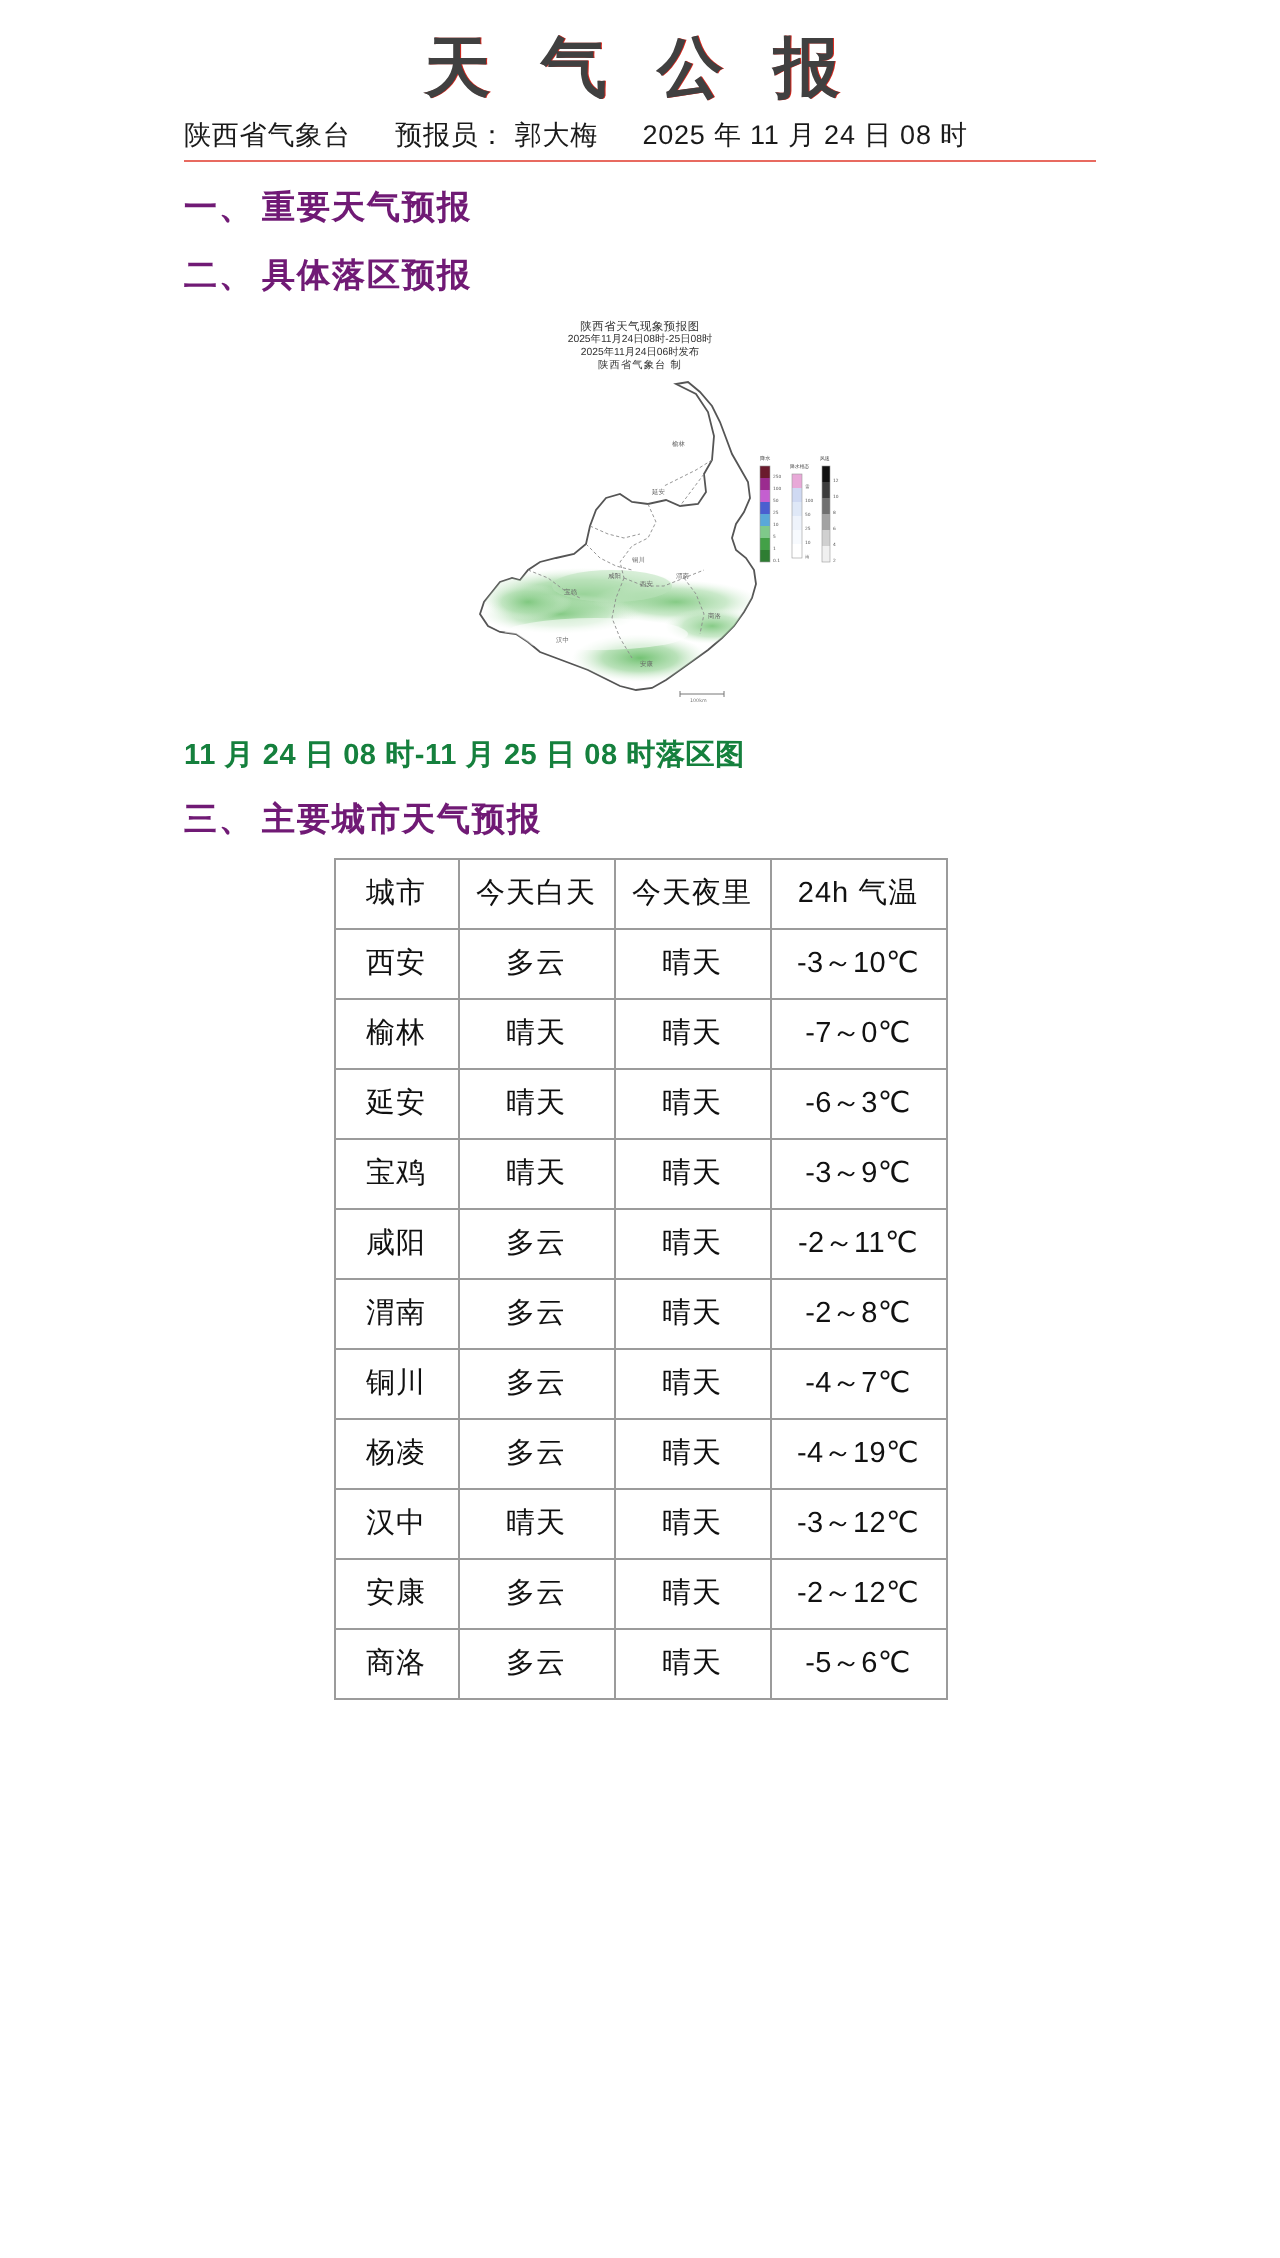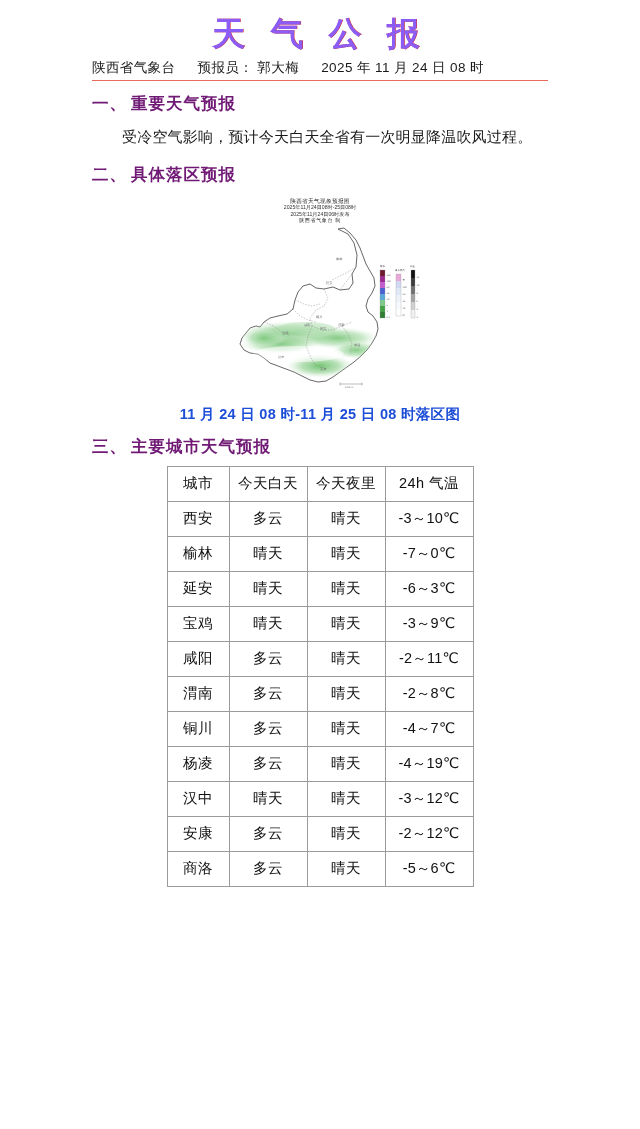--- a/index.html
+++ b/index.html
@@ -12,21 +12,21 @@
     height: 1129px;
     position: relative;
     font-family: "Liberation Sans", "DejaVu Sans", sans-serif;
     color: #1a1a1a;
     overflow: hidden;
   }
 
   
   .doc-title {
     text-align: center;
-    color: #8b5cf6;
+    color: #404040;
     font-size: 33px;
     font-weight: bold;
     letter-spacing: 8px;
     padding-top: 12px;
     line-height: 1.35;
     text-shadow: 0.5px 0 0 #d9261c;
   }
 
   
   .byline-wrap {
@@ -91,24 +91,24 @@
     position: relative;
     width: 200px;
     height: 165px;
     margin-top: 1px;
   }
   .map-canvas svg { display: block; }
 
   .fig-caption {
     font-size: 14.5px;
     font-weight: bold;
-    text-align: center;
+    text-align: left;
     margin-top: 4px;
     letter-spacing: 0.3px;
-    color: #1d4ed8;
+    color: #15803d;
   }
 
   
   .table-wrap { display: flex; justify-content: center; margin-top: 8px; }
   table.city-table {
     border-collapse: collapse;
     width: 306px;
     table-layout: fixed;
   }
   table.city-table th,
@@ -141,21 +141,20 @@
     <span>郭大梅</span><span class="gap"></span><span class="gap"></span>
     <span>2025 年 11 月 24 日 08 时</span>
   </div>
 </div>
 
 <div class="content">
 
   <div class="sec-heading">
     <span class="num">一、</span><span>重要天气预报</span>
   </div>
-  <p class="para">受冷空气影响，预计今天白天全省有一次明显降温吹风过程。</p>
 
   <div class="sec-heading">
     <span class="num">二、</span><span>具体落区预报</span>
   </div>
 
   <div class="figure">
     <div class="map-box">
 
       <div class="map-head">
         <div class="l1">陕西省天气现象预报图</div>

